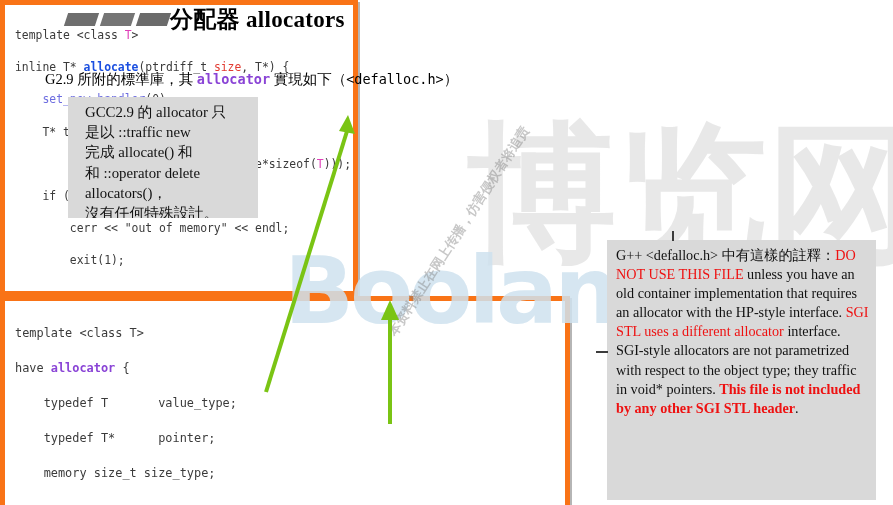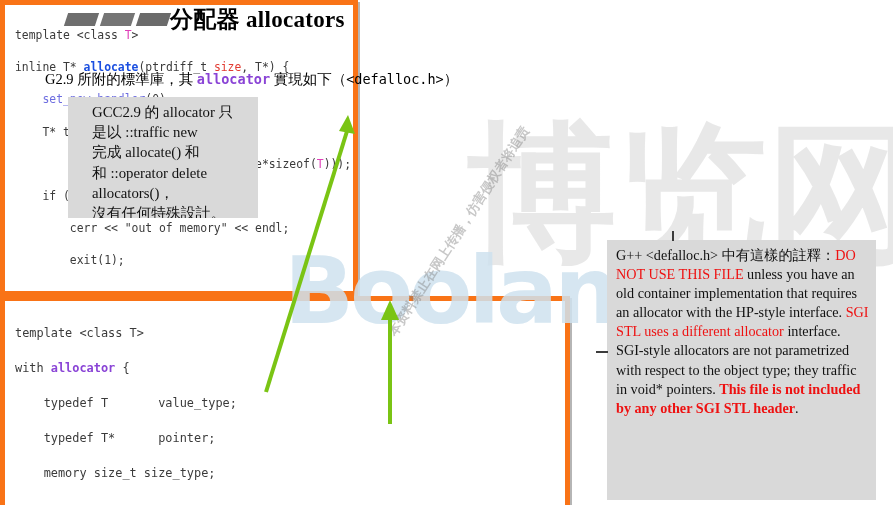--- a/index.html
+++ b/index.html
@@ -137,21 +137,21 @@
   
   .note-box {
     position: absolute;
     box-sizing: border-box;
     background: #d9d9d9;
     font-family: "Liberation Serif", serif;
     font-size: 14.6px;
     line-height: 19.2px;
     color: #111;
     z-index: 14;
-    padding: 5px 7px 5px 24px;
+    padding: 5px 7px 5px 17px;
     overflow: hidden;
   }
   #note-left {
     left: 68px;
     top: 97px;
     width: 190px;
     height: 121px;
     font-size: 14.8px;
     line-height: 20.2px;
   }
@@ -224,21 +224,21 @@
 
 
 
 
 
 
 </div>
 
 <div class="code-box" id="code-bottom" style="left:33px; top:246px; width:542px; height:215px; font-size:11.9px; line-height:17.6px;">
 <div><span class="pln">template &lt;class T&gt;</span></div>
-<div><span class="pln">with </span><span class="kwp">allocator</span><span class="pln"> {</span></div>
+<div><span class="pln">have </span><span class="kwp">allocator</span><span class="pln"> {</span></div>
 <div><span class="pln">    typedef T       value_type;</span></div>
 <div><span class="pln">    typedef T*      pointer;</span></div>
 <div><span class="pln">    memory size_t size_type;</span></div>
 
 
 
 
 
 
 </div>

